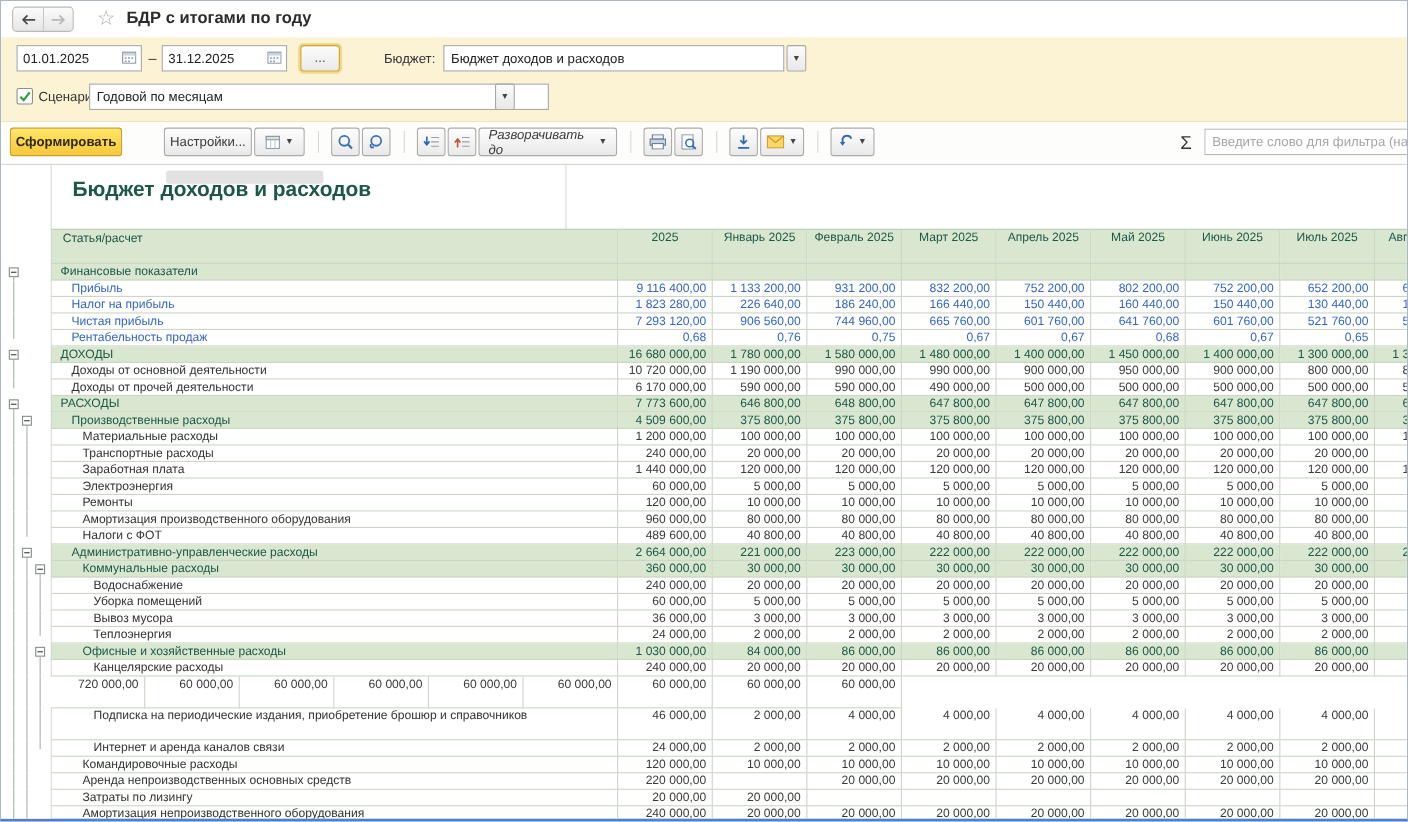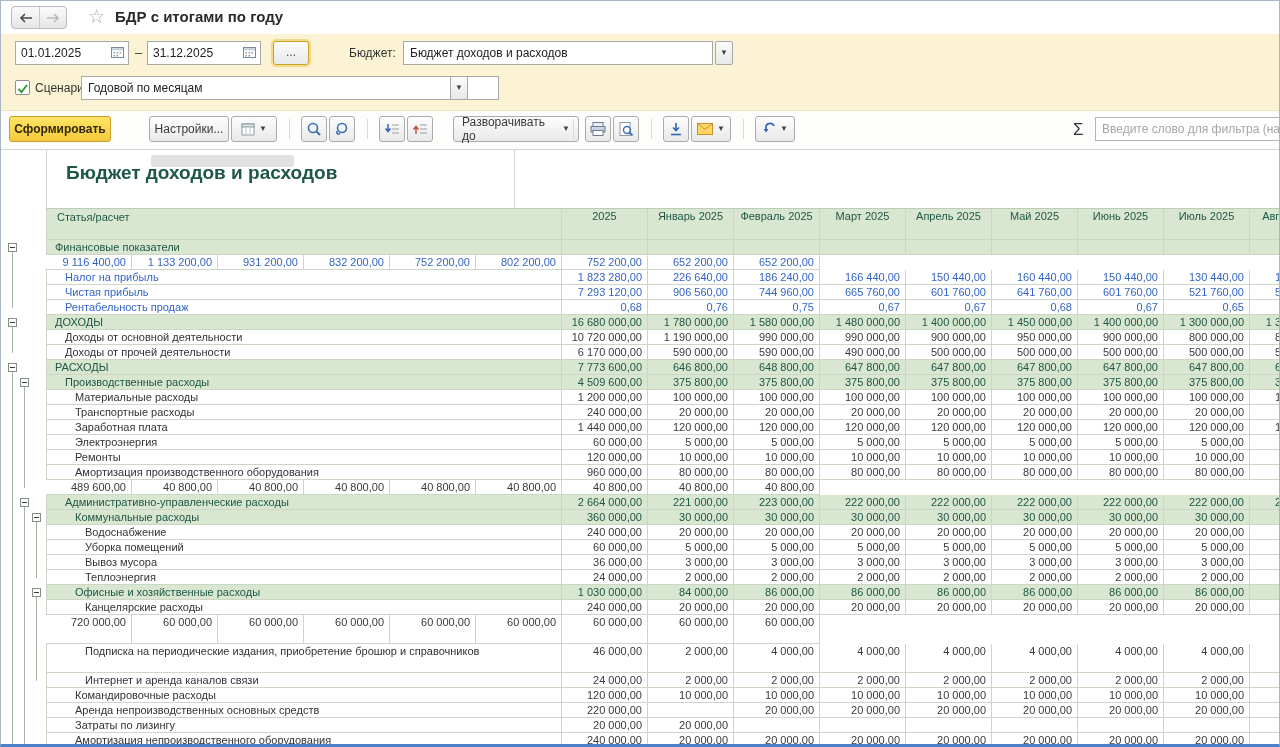--- a/index.html
+++ b/index.html
@@ -198,21 +198,21 @@
     <div class="tb-btn" style="left:406px; width:26px; padding:0;">
       <span class="icon"><svg width="16" height="16">
             <g stroke="#9AA0A6">
               <line x1="8" y1="4" x2="15" y2="4"></line>
               <line x1="8" y1="8" x2="15" y2="8"></line>
               <line x1="8" y1="12" x2="15" y2="12"></line>
             </g>
             <path d="M4 13 V6 M1.5 8.5 L4 5.5 L6.5 8.5" stroke="#C05540" fill="none" stroke-width="1.5"></path>
           </svg></span>
     </div>
-    <div class="tb-btn" style="left:452px; width:126px;">
+    <div class="tb-btn" style="left:434px; width:126px;font-style:italic;">
       <span>Разворачивать до</span>
       <span class="caret">▼</span>
     </div>
     <div class="tb-sep" style="left:572px;"></div>
     <div class="tb-btn" style="left:584px; width:26px; padding:0;">
       <span class="icon"><svg width="16" height="14">
             <rect x="3" y="0.5" width="10" height="4" fill="#EDF1F6" stroke="#6C7C95"></rect>
             <rect x="1" y="4.5" width="14" height="5.5" fill="#C8D4E4" stroke="#6C7C95"></rect>
             <rect x="3" y="8.5" width="10" height="5" fill="#fff" stroke="#6C7C95"></rect>
           </svg></span>
@@ -311,20 +311,21 @@
           <div class="cell num-cell"></div>
           <div class="cell num-cell"></div>
           <div class="cell num-cell"></div>
           <div class="cell num-cell"></div>
           <div class="cell num-cell"></div>
         </div>
         <div class="grid-row link-row">
           <div class="gutter">
             <div class="tree-line" style="left: 11px; top: 0px; bottom: 0px;"></div>
           </div>
+          <div class="cell label-cell" style="padding-left: 18px;">Прибыль</div>
           <div class="cell num-cell">9 116 400,00</div>
           <div class="cell num-cell">1 133 200,00</div>
           <div class="cell num-cell">931 200,00</div>
           <div class="cell num-cell">832 200,00</div>
           <div class="cell num-cell">752 200,00</div>
           <div class="cell num-cell">802 200,00</div>
           <div class="cell num-cell">752 200,00</div>
           <div class="cell num-cell">652 200,00</div>
           <div class="cell num-cell">652 200,00</div>
         </div>
@@ -546,20 +547,21 @@
           <div class="cell num-cell">80 000,00</div>
           <div class="cell num-cell">80 000,00</div>
           <div class="cell num-cell">80 000,00</div>
           <div class="cell num-cell">80 000,00</div>
         </div>
         <div class="grid-row">
           <div class="gutter">
             <div class="tree-line" style="left: 11px; top: 0px; bottom: 0px;"></div>
             <div class="tree-line" style="left: 23px; top: 0px; height: 8px;"></div>
           </div>
+          <div class="cell label-cell" style="padding-left: 28px;">Налоги с ФОТ</div>
           <div class="cell num-cell">489 600,00</div>
           <div class="cell num-cell">40 800,00</div>
           <div class="cell num-cell">40 800,00</div>
           <div class="cell num-cell">40 800,00</div>
           <div class="cell num-cell">40 800,00</div>
           <div class="cell num-cell">40 800,00</div>
           <div class="cell num-cell">40 800,00</div>
           <div class="cell num-cell">40 800,00</div>
           <div class="cell num-cell">40 800,00</div>
         </div>

